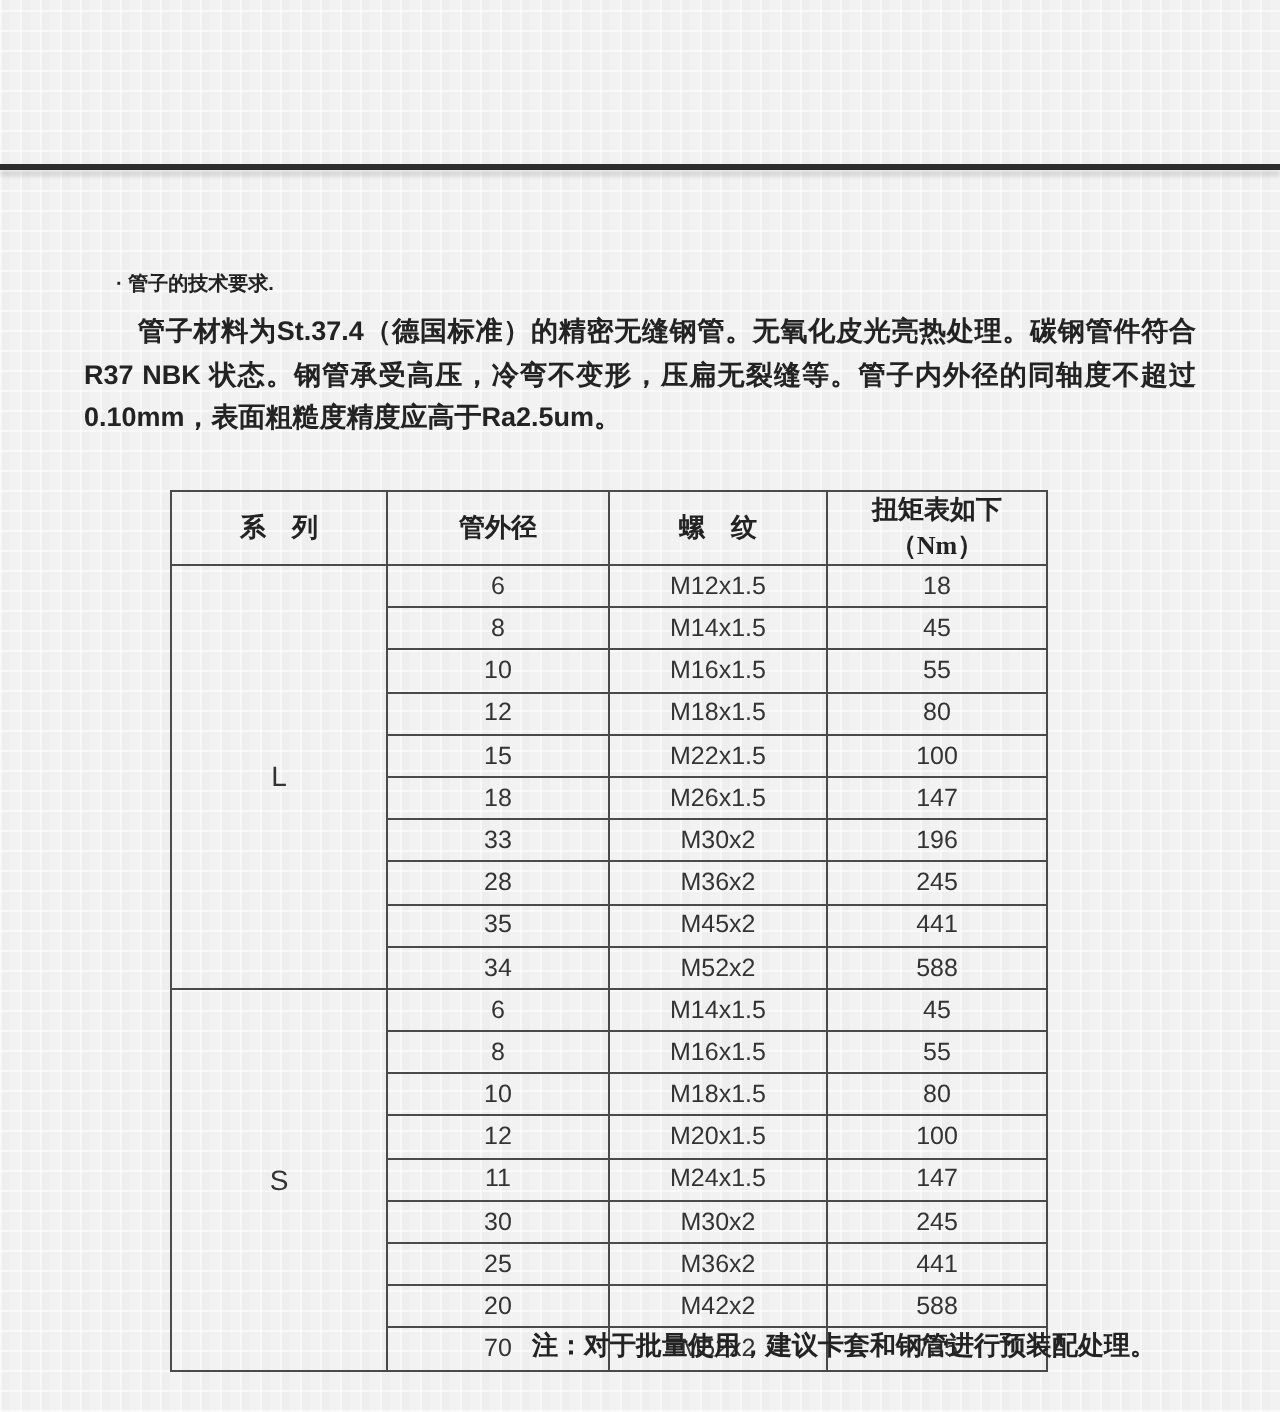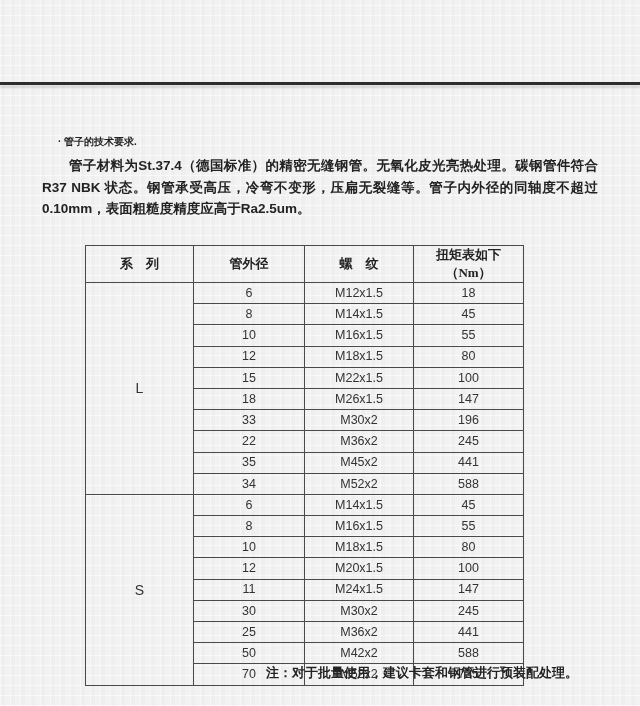--- a/index.html
+++ b/index.html
@@ -145,21 +145,21 @@
           <td>18</td>
           <td>M26x1.5</td>
           <td>147</td>
         </tr>
         <tr>
           <td>33</td>
           <td>M30x2</td>
           <td>196</td>
         </tr>
         <tr>
-          <td>22</td>
+          <td>28</td>
           <td>M36x2</td>
           <td>245</td>
         </tr>
         <tr>
           <td>35</td>
           <td>M45x2</td>
           <td>441</td>
         </tr>
         <tr>
           <td>34</td>
@@ -196,21 +196,21 @@
           <td>30</td>
           <td>M30x2</td>
           <td>245</td>
         </tr>
         <tr>
           <td>25</td>
           <td>M36x2</td>
           <td>441</td>
         </tr>
         <tr>
-          <td>50</td>
+          <td>20</td>
           <td>M42x2</td>
           <td>588</td>
         </tr>
         <tr>
           <td>70</td>
           <td>M52x2</td>
           <td>735</td>
         </tr>
       </tbody>
   </table>

